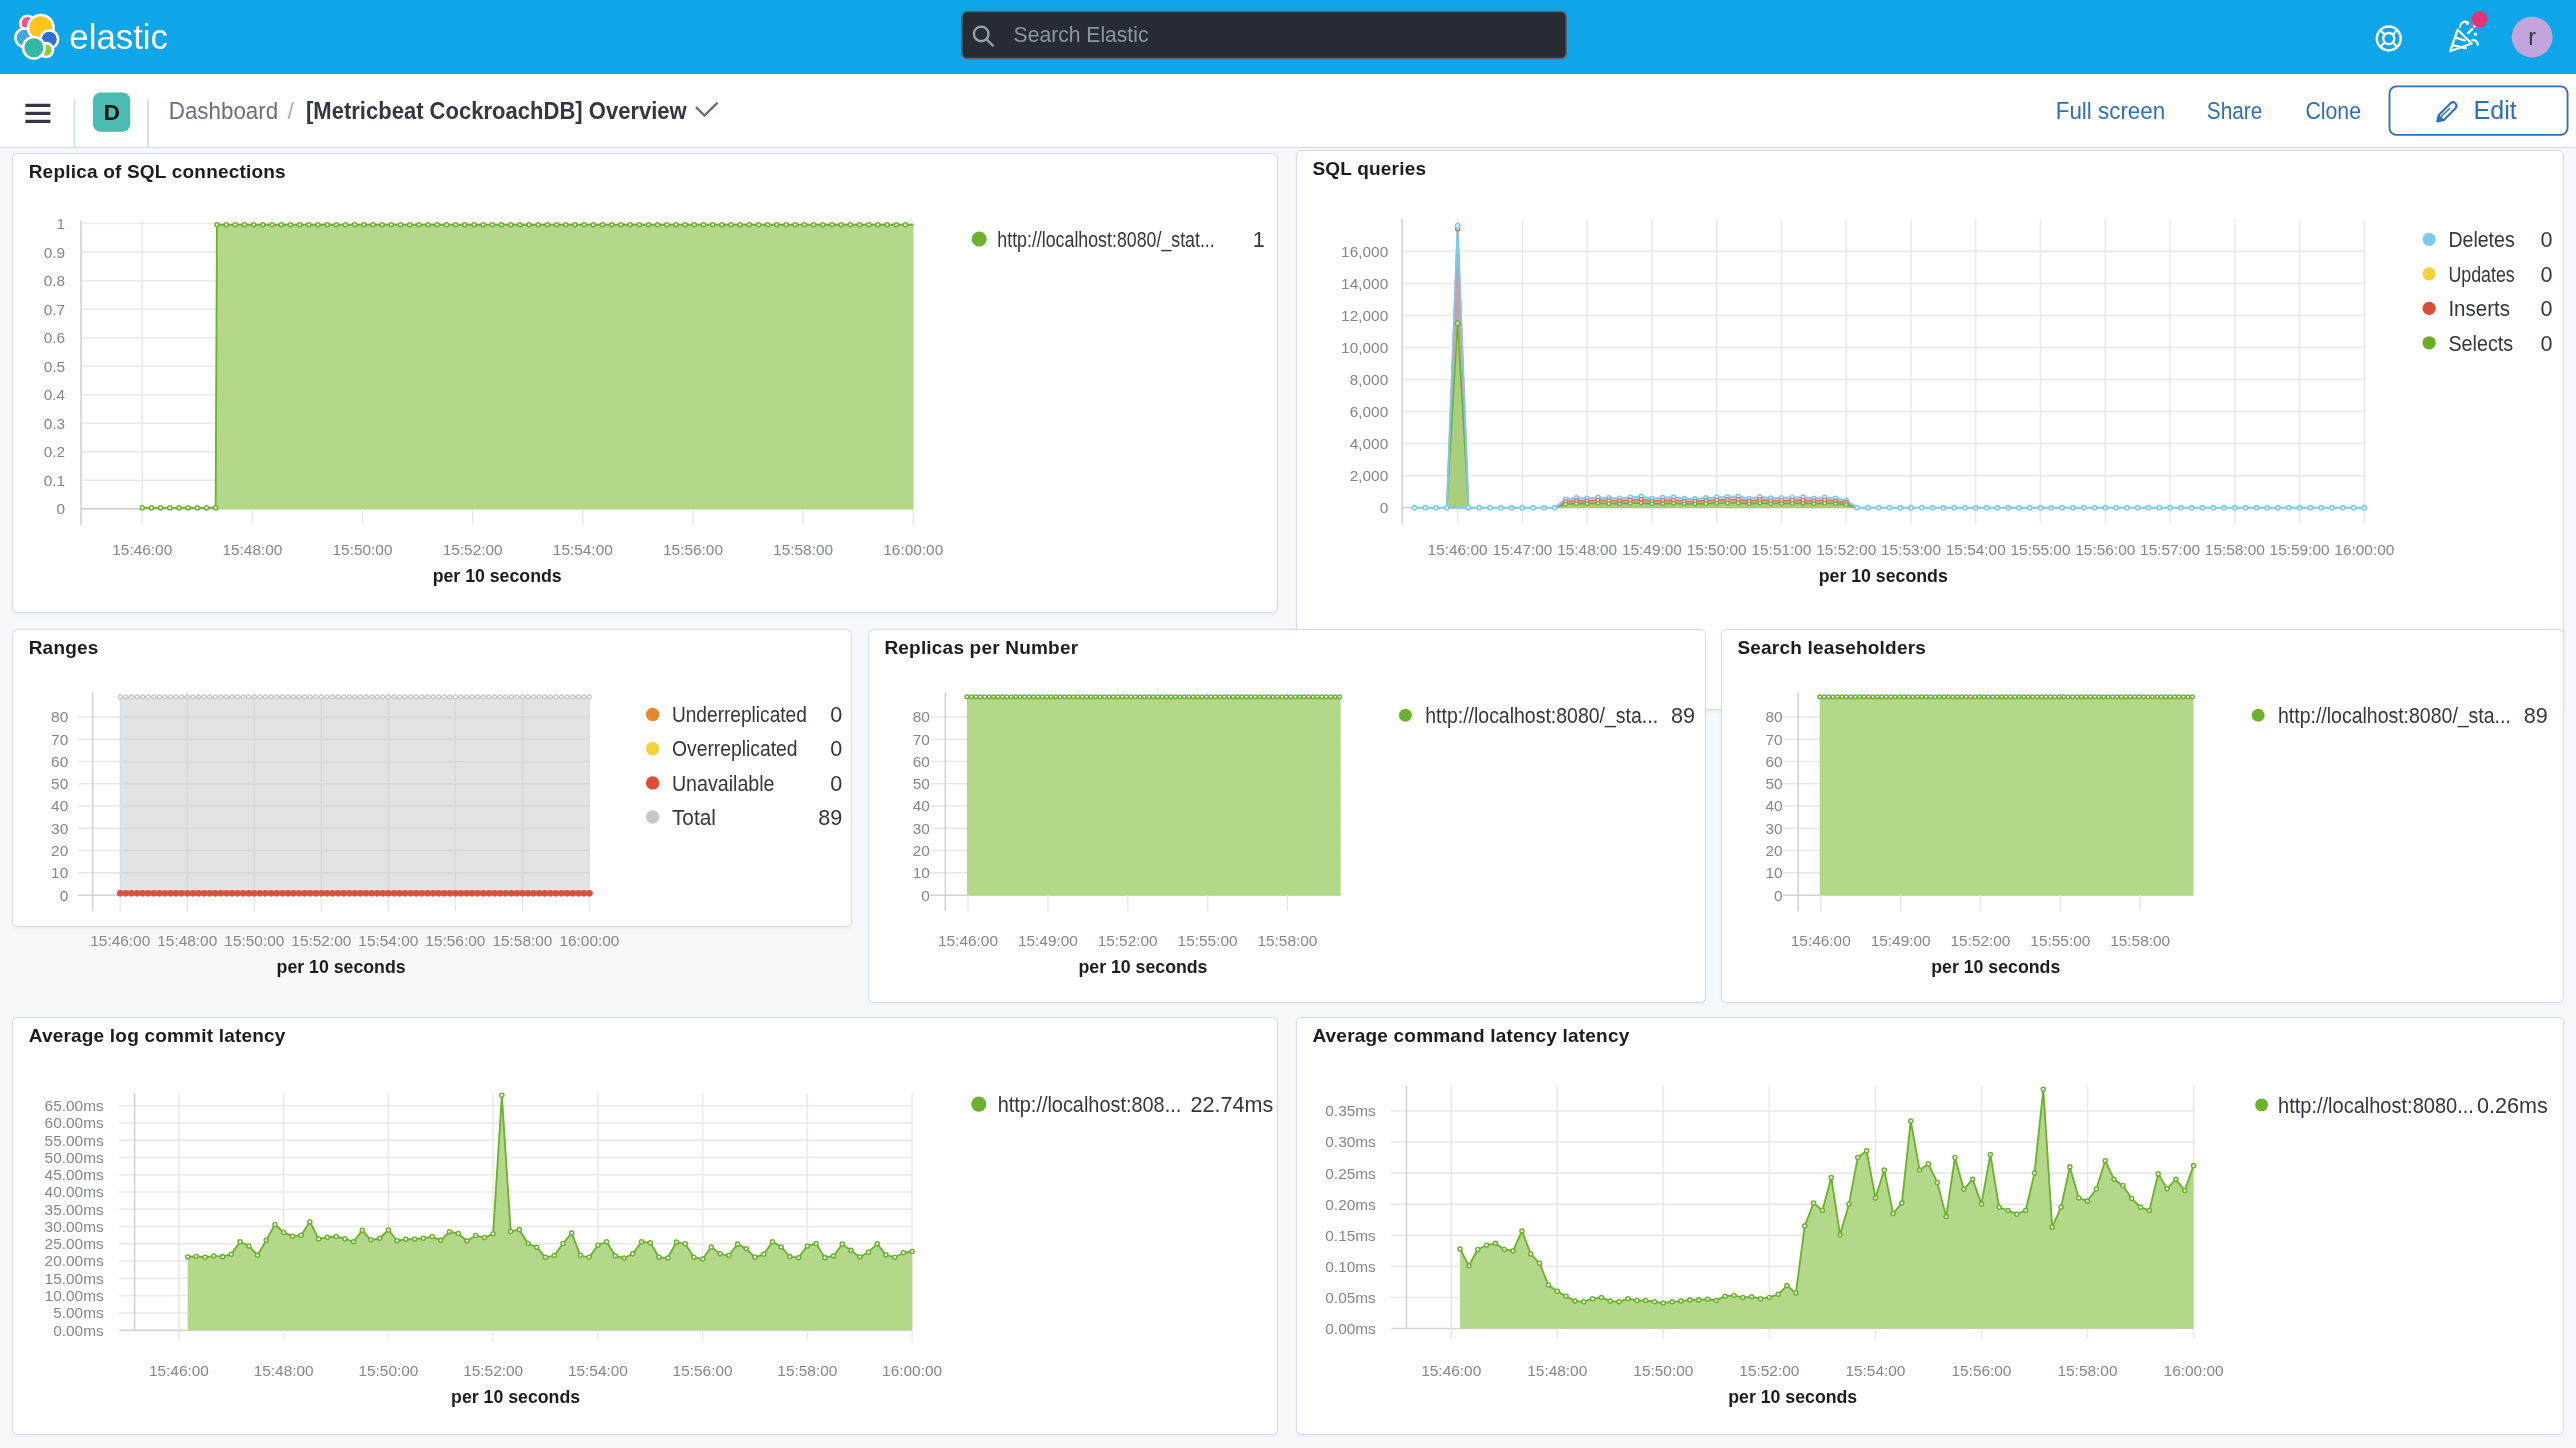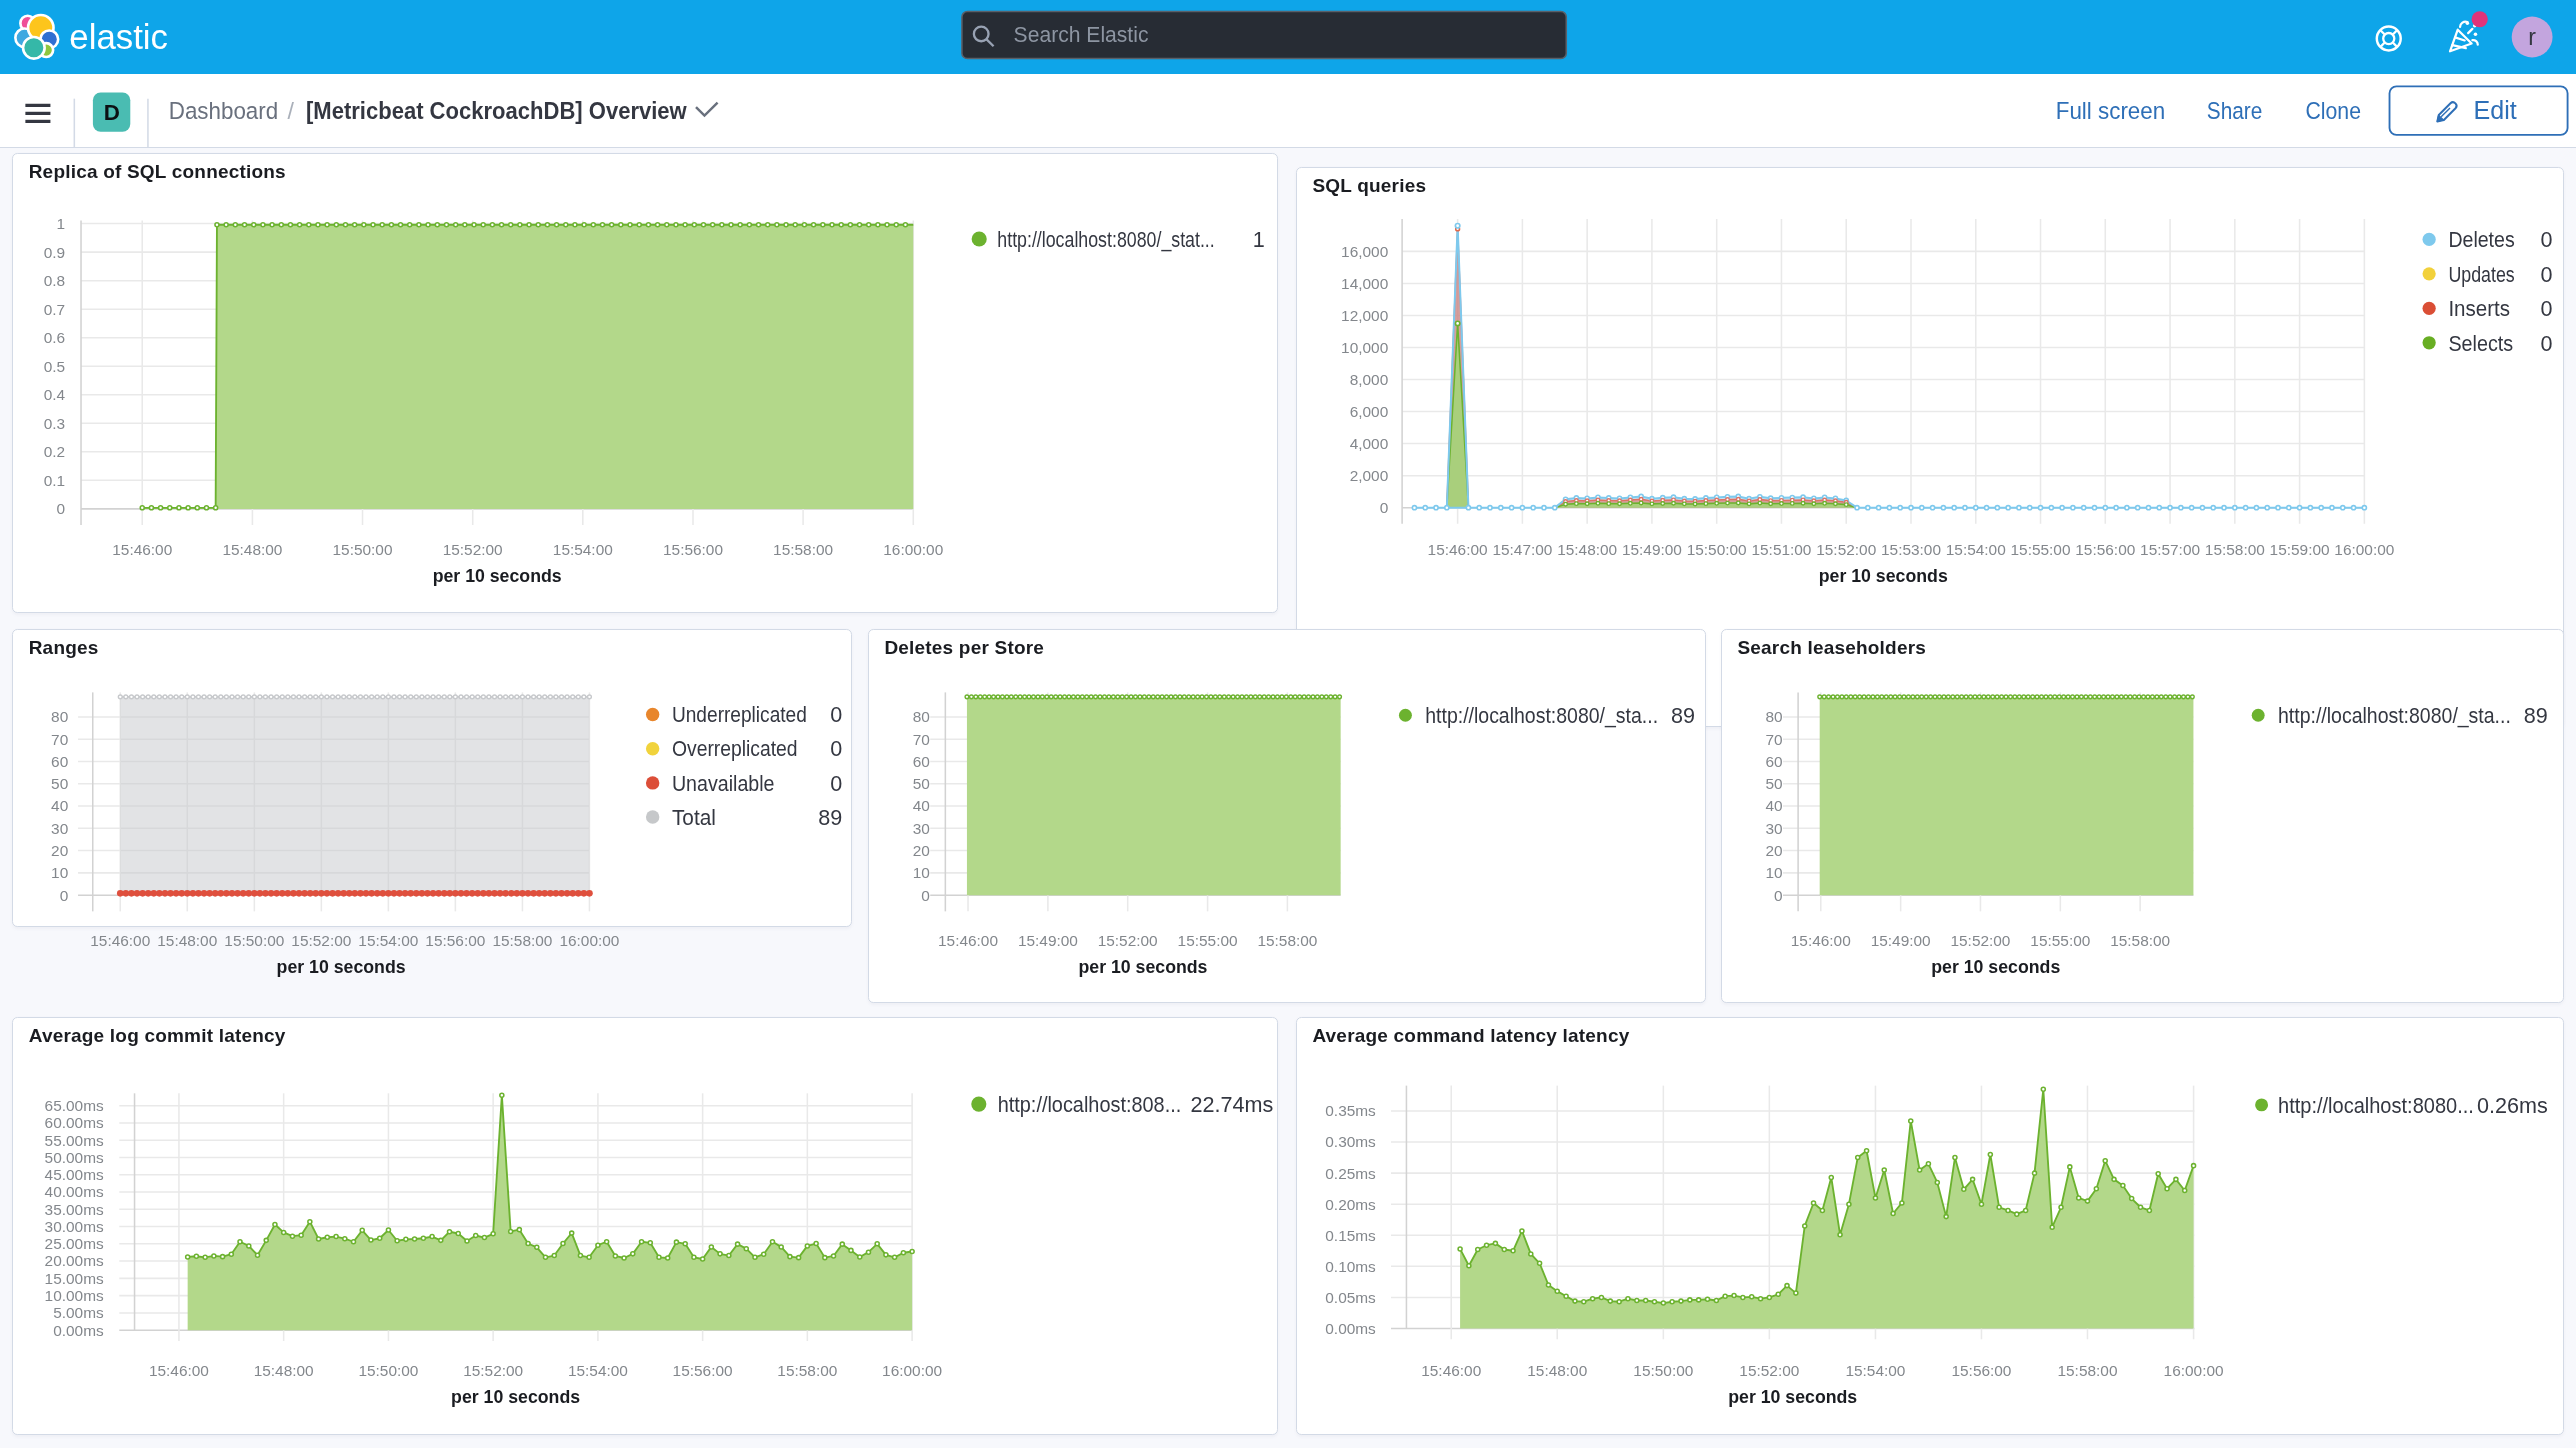--- a/index.html
+++ b/index.html
@@ -77,28 +77,28 @@
    <path d="M3161 61.5 L3169.5 59.6 L3184.6 44.5 a4.6 4.6 0 0 0 -6.5 -6.5 L3162.9 53.2 Z" fill="#fff"></path>
    <path d="M3166 55.5 L3177.5 44" stroke-width="1.8" fill="none"></path>
    <path d="M3161 61.5 l8 -1.8 l-6.3 -6.3 Z" fill="#2e6fb7" stroke-width="1.5"></path>
   </g>
   <text x="3208" y="59" font-size="34" fill="#2e6fb7" textLength="56" lengthAdjust="spacingAndGlyphs">Edit</text>
  </svg>
 </div>
 <div class="panel" style="left:12.3px;top:153px;width:1266px;height:460px">
       <div class="ptitle">Replica of SQL connections</div>
     </div>
-    <div class="panel" style="left:1296px;top:167px;width:1268px;height:560px">
+    <div class="panel" style="left:1296px;top:150px;width:1268px;height:560px">
       <div class="ptitle">SQL queries</div>
     </div>
     <div class="panel" style="left:12.3px;top:629px;width:840px;height:298px">
       <div class="ptitle">Ranges</div>
     </div>
     <div class="panel" style="left:868px;top:629px;width:838px;height:374px">
-      <div class="ptitle">Deletes per Store</div>
+      <div class="ptitle">Replicas per Number</div>
     </div>
     <div class="panel" style="left:1721px;top:629px;width:843px;height:374px">
       <div class="ptitle">Search leaseholders</div>
     </div>
     <div class="panel" style="left:12.3px;top:1017px;width:1266px;height:418px">
       <div class="ptitle">Average log commit latency</div>
     </div>
     <div class="panel" style="left:1296px;top:1017px;width:1268px;height:418px">
       <div class="ptitle">Average command latency latency</div>
     </div>

